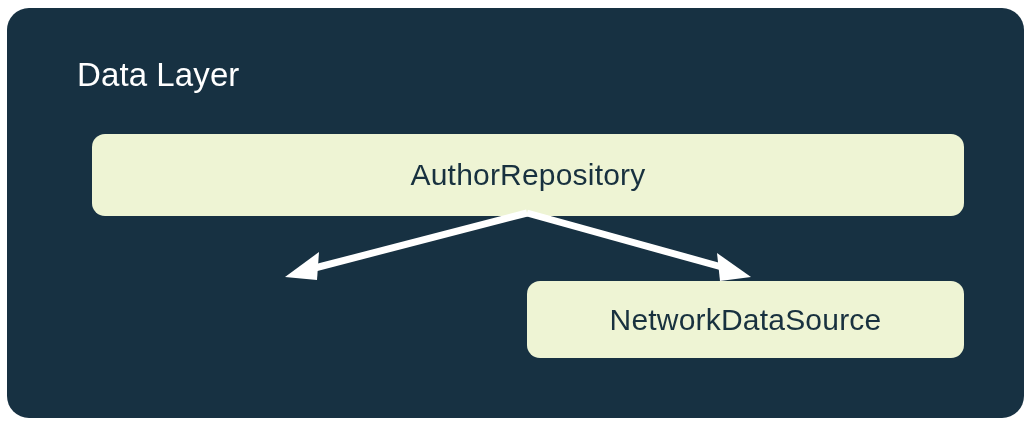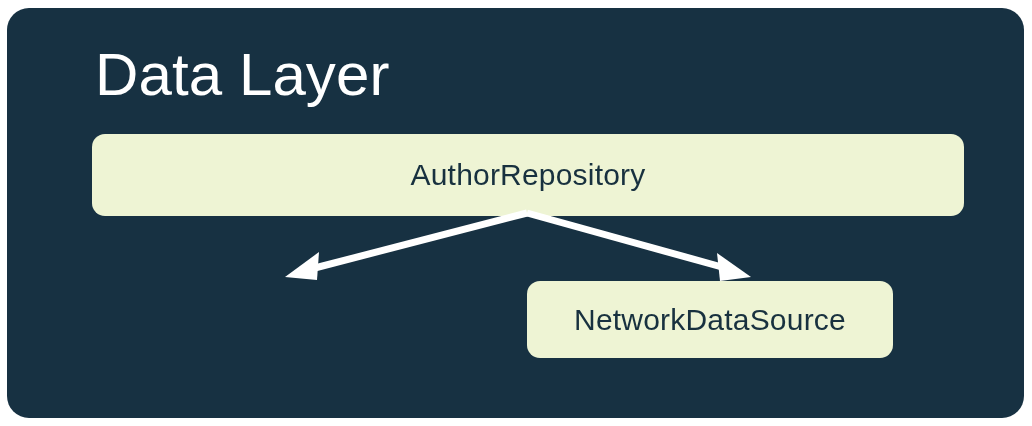--- a/index.html
+++ b/index.html
@@ -22,23 +22,23 @@
     left: 7px;
     top: 8px;
     width: 1017px;
     height: 410px;
     background: #173142;
     border-radius: 22px;
     box-sizing: border-box;
   }
   #layer-title {
     position: absolute;
-    left: 88px;
+    left: 70px;
     top: 38px;
-    font-size: 60px;
+    font-size: 33px;
     line-height: 58px;
     font-weight: 400;
     color: #ffffff;
     letter-spacing: 0.1px;
     white-space: nowrap;
     font-family: "Liberation Sans", sans-serif;
   }
   .node-box {
     position: absolute;
     background: #eef4d4;
@@ -65,21 +65,21 @@
   }
   #node-local {
     left: 92px;
     top: 281px;
     width: 377px;
     height: 77px;
   }
   #node-network {
     left: 527px;
     top: 281px;
-    width: 366px;
+    width: 437px;
     height: 77px;
   }
   #edges-svg {
     position: absolute;
     left: 0;
     top: 0;
     width: 1032px;
     height: 426px;
     pointer-events: none;
   }

